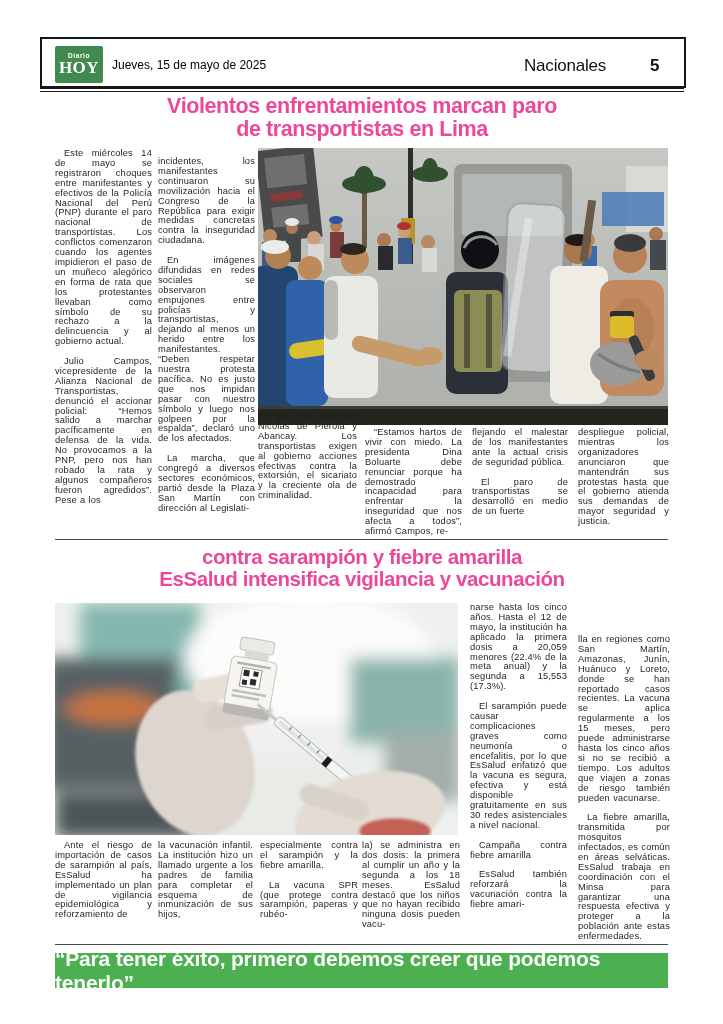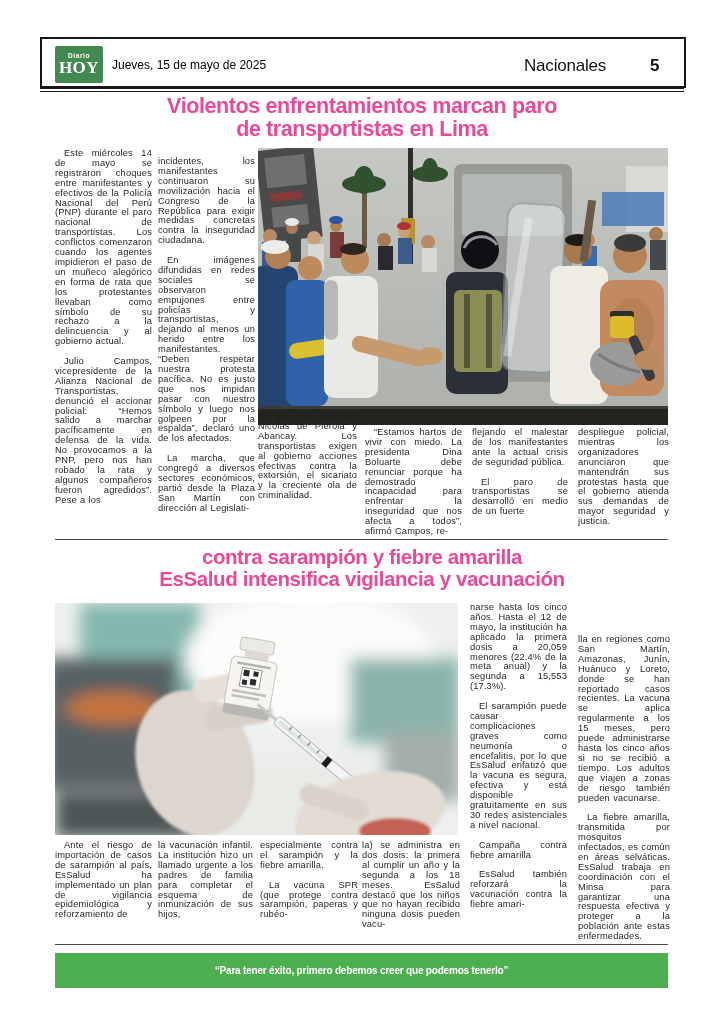--- a/index.html
+++ b/index.html
@@ -30,21 +30,21 @@
        letter-spacing:.15px;word-spacing:.5px;overflow:hidden;}
   .col p{margin:0 0 9.9px 0;text-indent:9px;}
   .col p.noindent{text-indent:0;}
 
   .divider{height:1px;background:#4a4a4a;}
 
   .photo{overflow:hidden;background:#b9b9b3;}
   .photo svg{display:block;}
 
   .banner{left:55px;top:953px;width:613px;height:35px;display:flex;align-items:center;justify-content:center;}
-  .banner span{color:#ffffff;font-weight:bold;font-size:10px;letter-spacing:-0.2px;}
+  .banner span{color:#ffffff;font-weight:bold;font-size:21px;letter-spacing:-0.2px;}
 </style>
 </head>
 <body>
 
 <div id="page">
 
   <div class="abs hdr-frame"></div>
   <div class="abs logo" id="logo" style="background: rgb(66, 137, 79);">
     <span class="tag">Diario</span>
     <span class="name">HOY</span>

